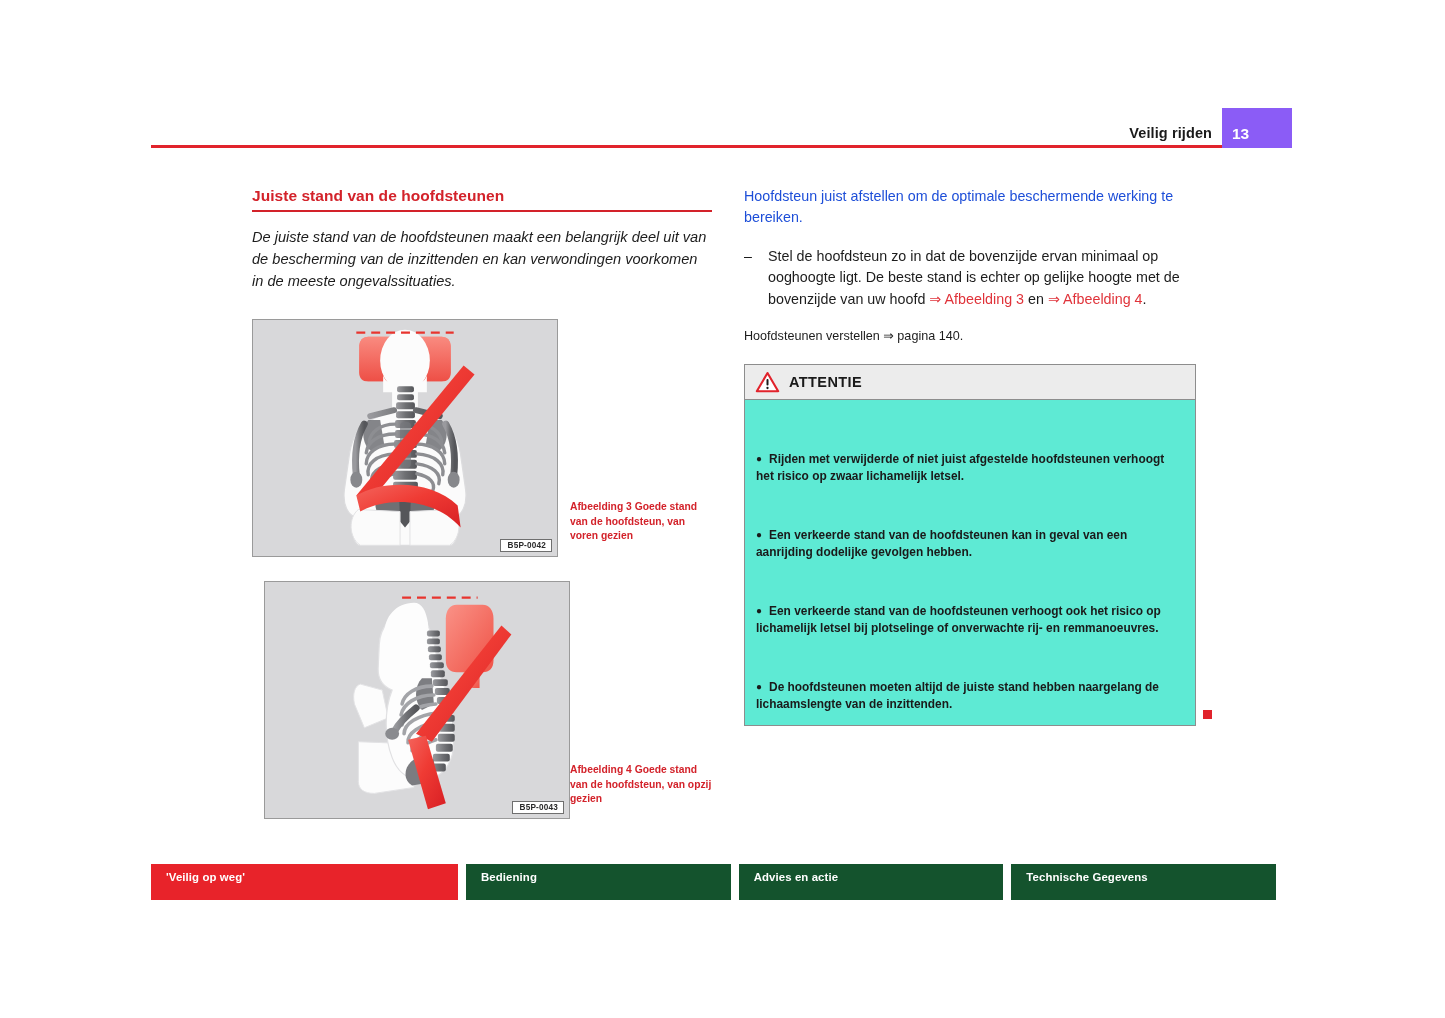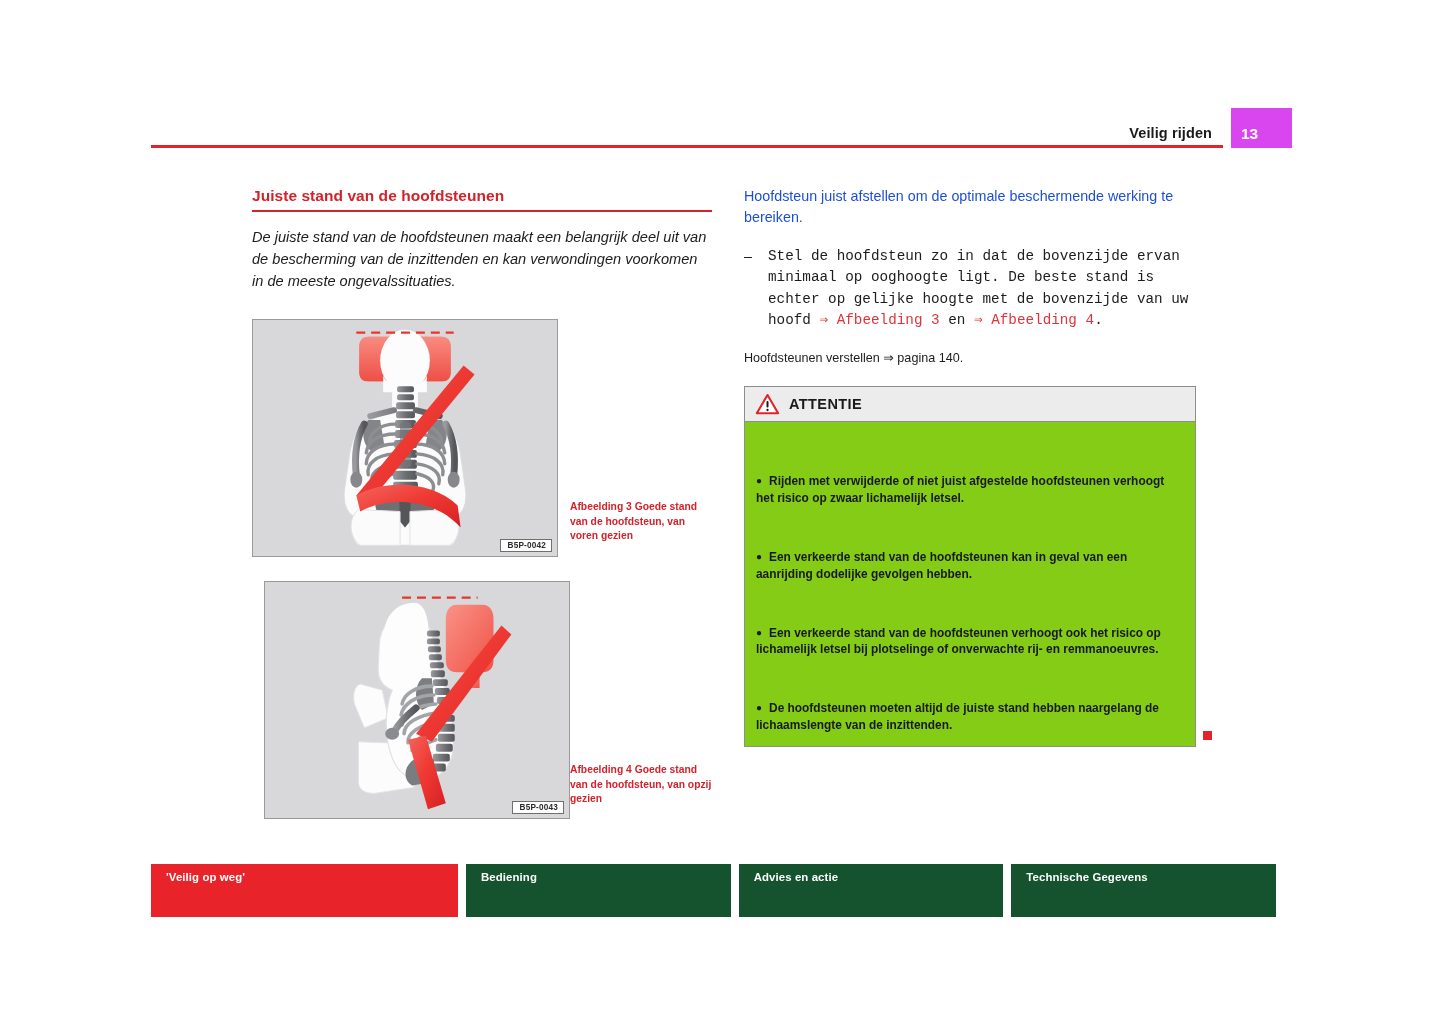--- a/index.html
+++ b/index.html
@@ -37,23 +37,23 @@
     font-size: 14.5px;
     font-weight: bold;
     color: #1a1a1a;
     letter-spacing: 0.1px;
     white-space: nowrap;
   }
   .header-pagebox {
     position: absolute;
     right: 0;
     top: 4px;
-    width: 61px;
+    width: 70px;
     height: 40px;
-    background: #d946ef;
+    background: #8b5cf6;
   }
   .header-pagenum {
     position: absolute;
     left: 10px;
     bottom: 5px;
     font-size: 15.5px;
     font-weight: bold;
     color: #ffffff;
   }
 
@@ -147,35 +147,34 @@
     flex: 0 0 24px;
     font-size: 14.3px;
     line-height: 1.50;
     color: #1c1c1c;
   }
   .dash-body {
     flex: 1;
     font-size: 14.3px;
     line-height: 1.50;
     color: #1c1c1c;
-    font-family: Liberation Mono, monospace;
   }
   .xref { color: #e0333a; white-space: nowrap; }
   .note-line {
     margin-top: 17px;
     font-size: 12.6px;
     line-height: 1.45;
     color: #1c1c1c;
   }
 
   
   .attentie {
     margin-top: 19px;
     border: 1px solid #8d8d8d;
-    background: #84cc16;
+    background: #5eead4;
     width: 452px;
     position: relative;
   }
   .attentie-head {
     background: #ececec;
     border-bottom: 1px solid #8d8d8d;
     height: 35px;
     display: flex;
     align-items: center;
     padding-left: 10px;
@@ -213,21 +212,21 @@
   
   .footer {
     position: absolute;
     left: 151px;
     top: 864px;
     width: 1141px;
     height: 53px;
     display: flex;
   }
   .foot-tab {
-    height: 53px;
+    height: 36px;
     position: relative;
     margin-right: 8px;
   }
   .foot-tab:last-child { margin-right: 16px; }
   .foot-tab .foot-label {
     position: absolute;
     left: 15px;
     top: 7px;
     font-size: 11.4px;
     font-weight: bold;

